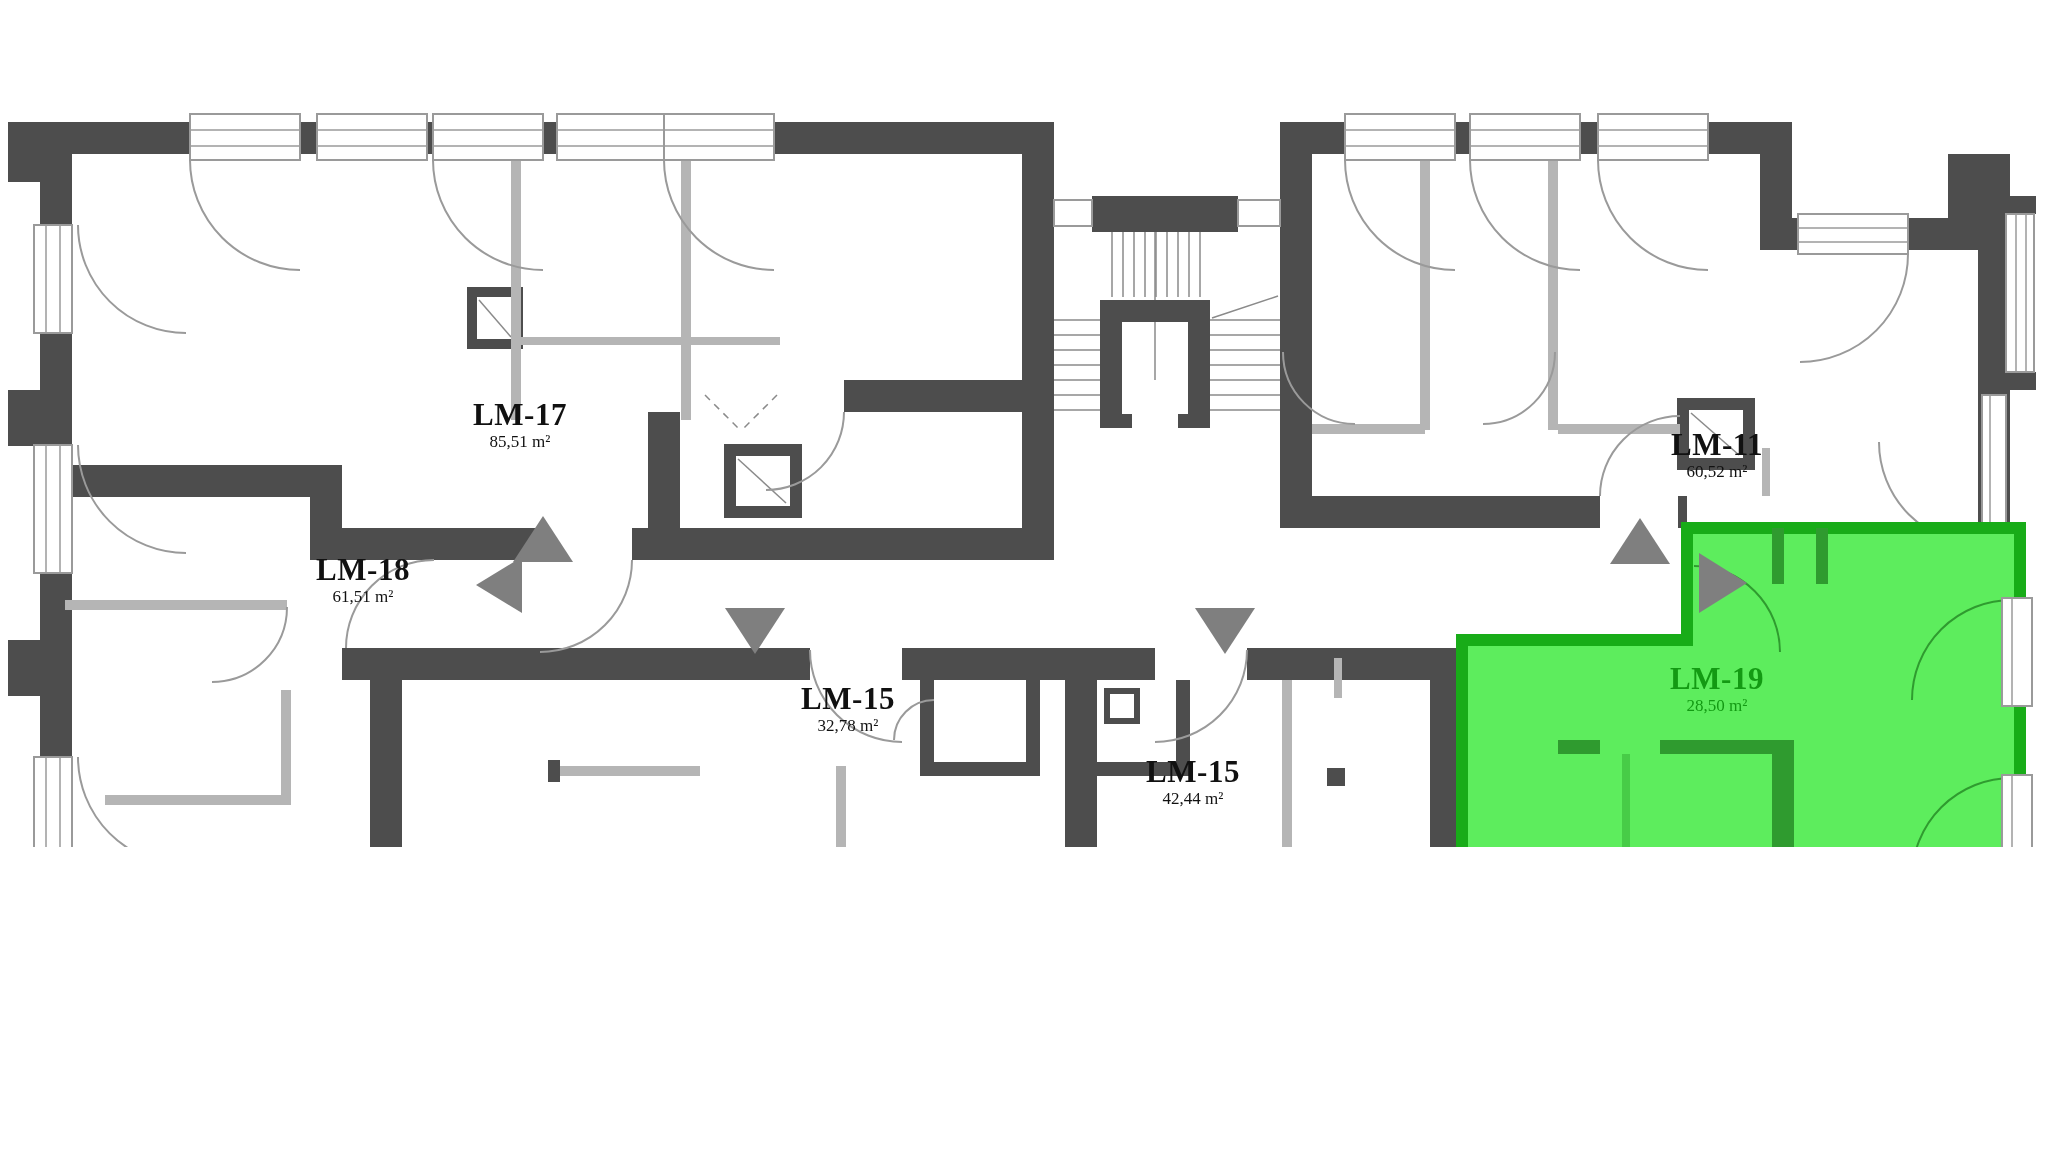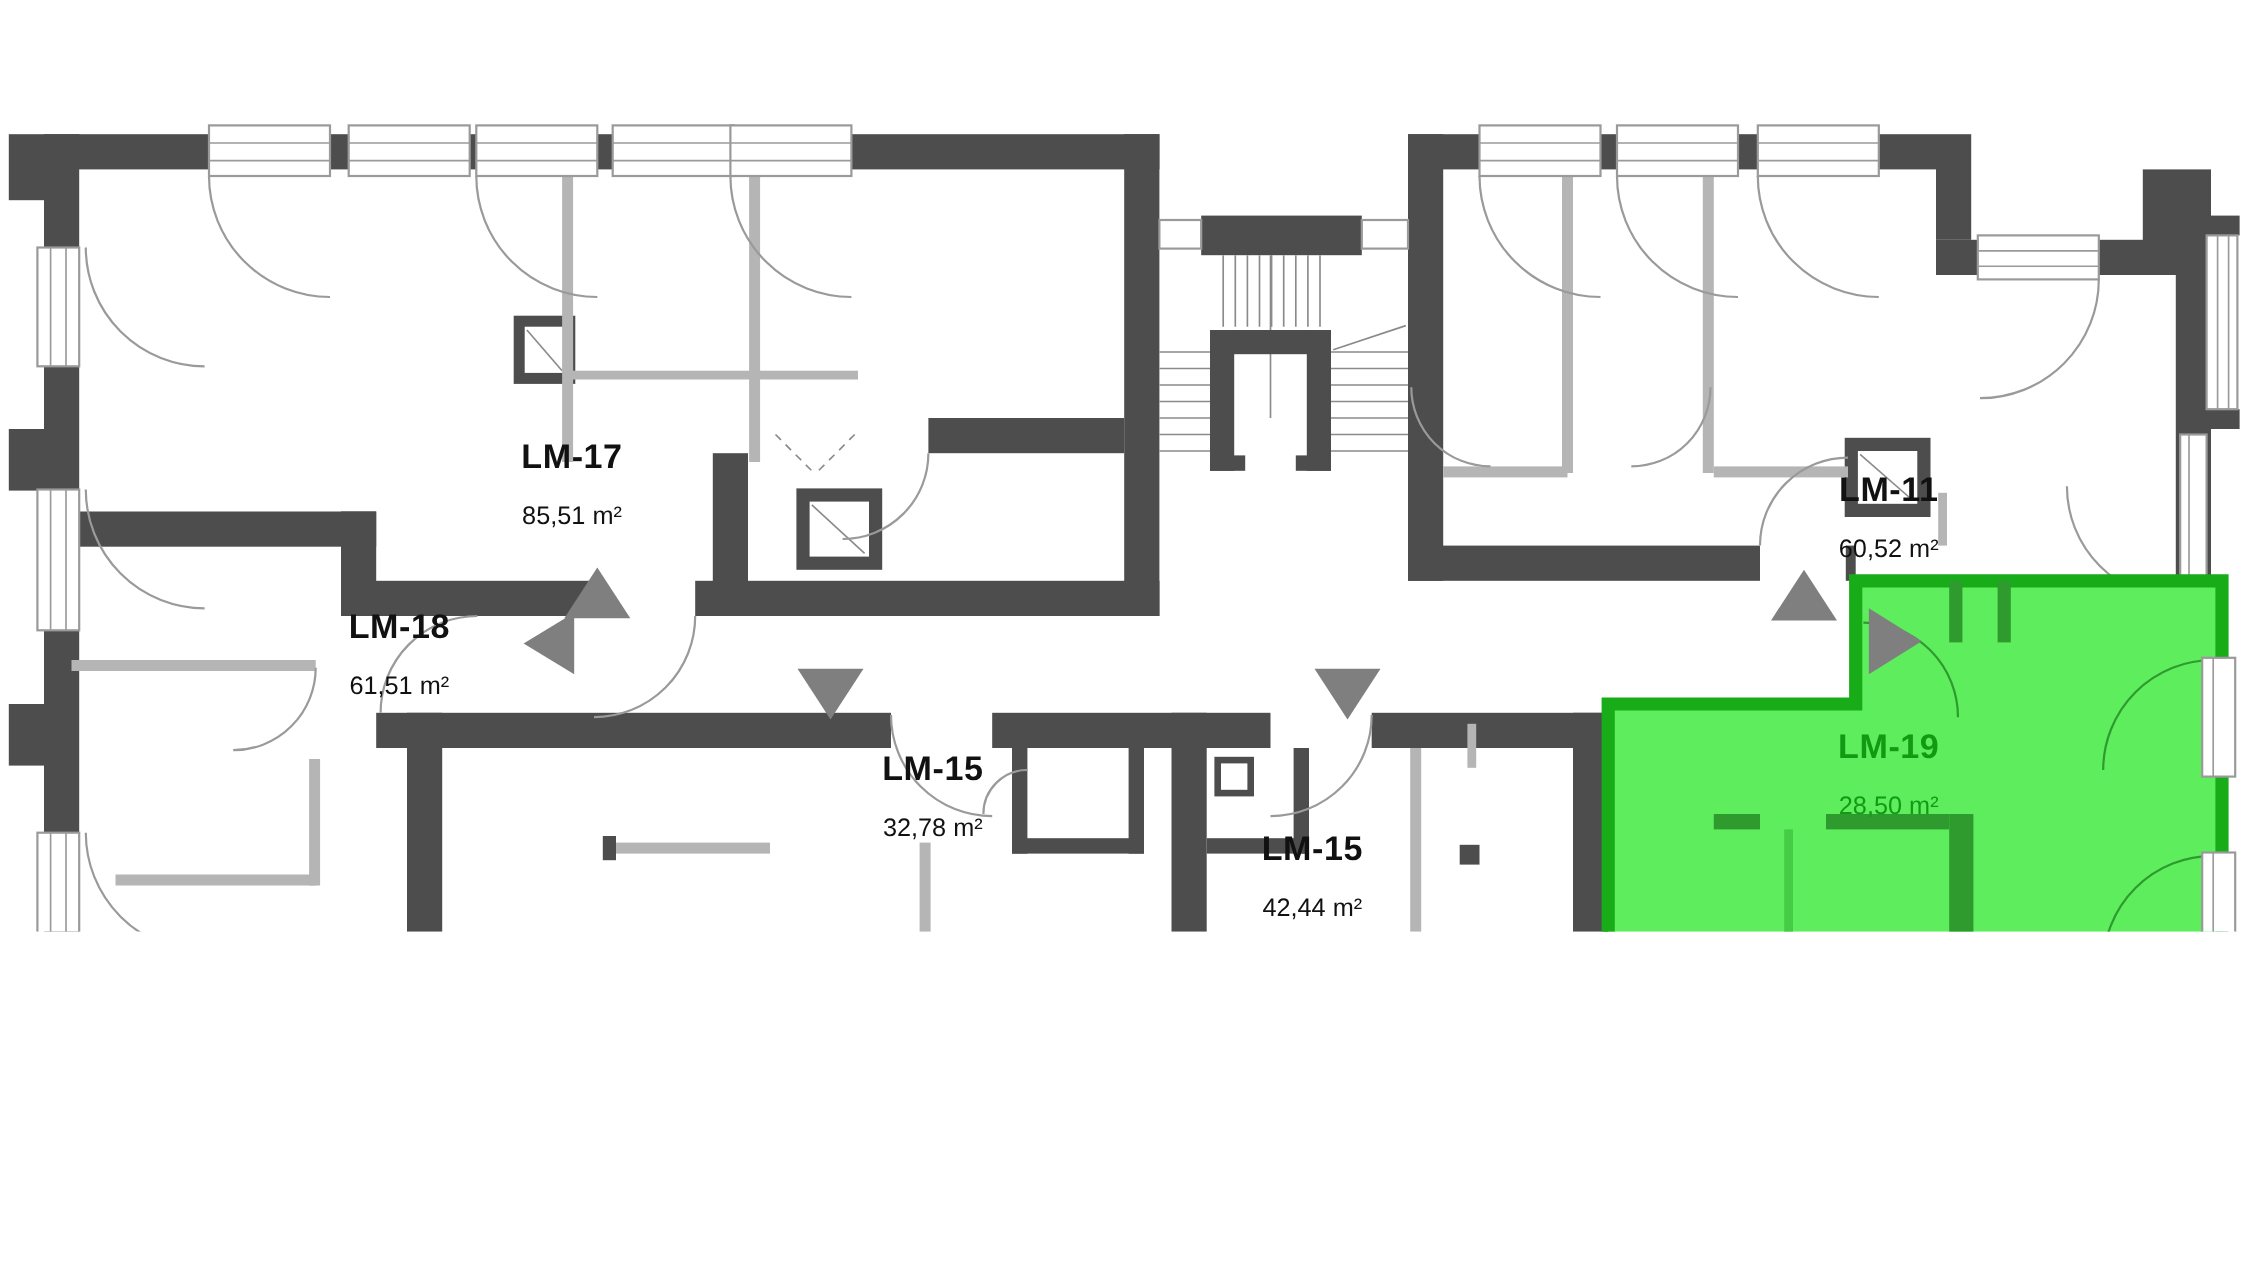--- a/index.html
+++ b/index.html
@@ -2,38 +2,38 @@
 <html style="--wall: #4d4d4d; --partition: #b5b5b5; --line: #9a9a9a; --arrow: #7f7f7f; --label-text: #111111; --highlight-fill: #5ded5d; --highlight-border: #18ac18; --highlight-wall: #2f9b2f; --highlight-partition: #47cc47; --highlight-text: #139a13;"><head>
 <meta charset="utf-8">
 <style>
   :root{
     --wall:#4d4d4d; --partition:#b5b5b5; --line:#9a9a9a; --arrow:#7f7f7f;
     --label-text:#111111; --highlight-fill:#5ded5d; --highlight-border:#18ac18;
     --highlight-wall:#2f9b2f; --highlight-partition:#47cc47; --highlight-text:#139a13;
   }
   html,body{margin:0;padding:0;background:#ffffff;}
   .stage{position:relative;width:2048px;height:847px;background:#ffffff;overflow:hidden;
-         font-family:Liberation Sans, sans-serif;}
+         font-family:Liberation Serif, serif;}
   .plan-svg{position:absolute;left:0;top:0;}
   .wall{fill:var(--wall);}
   .part{fill:var(--partition);}
   .win{fill:#ffffff;stroke:var(--line);stroke-width:2;}
   .winline{stroke:var(--line);stroke-width:1.5;fill:none;}
   .arc{fill:none;stroke:var(--line);stroke-width:2;}
   .tread{stroke:#8a8a8a;stroke-width:1.5;fill:none;}
   .dash{fill:none;stroke:#8a8a8a;stroke-width:1.5;stroke-dasharray:7 6;}
   .arrow{fill:var(--arrow);}
   .ghl{fill:var(--highlight-fill);stroke:var(--highlight-border);stroke-width:12;stroke-linejoin:miter;}
   .gwall{fill:var(--highlight-wall);}
   .gpart{fill:var(--highlight-partition);}
   .garc{fill:none;stroke:var(--highlight-wall);stroke-width:2;}
   .whitebox{fill:#ffffff;}
   .apt-label{position:absolute;transform:translateX(-50%);text-align:center;color:var(--label-text);}
   .apt-id{font-size:31px;font-weight:bold;line-height:1.1;letter-spacing:.5px;}
-  .apt-area{font-size:23px;line-height:1.2;margin-top:23px;}
+  .apt-area{font-size:17px;line-height:1.2;}
   .apt-label.highlight{color:var(--highlight-text);}
 </style>
 </head>
 <body>
 
 <div class="stage">
   <svg class="plan-svg" width="2048" height="1151" viewBox="0 0 2048 1151">
 
     <g>
 

